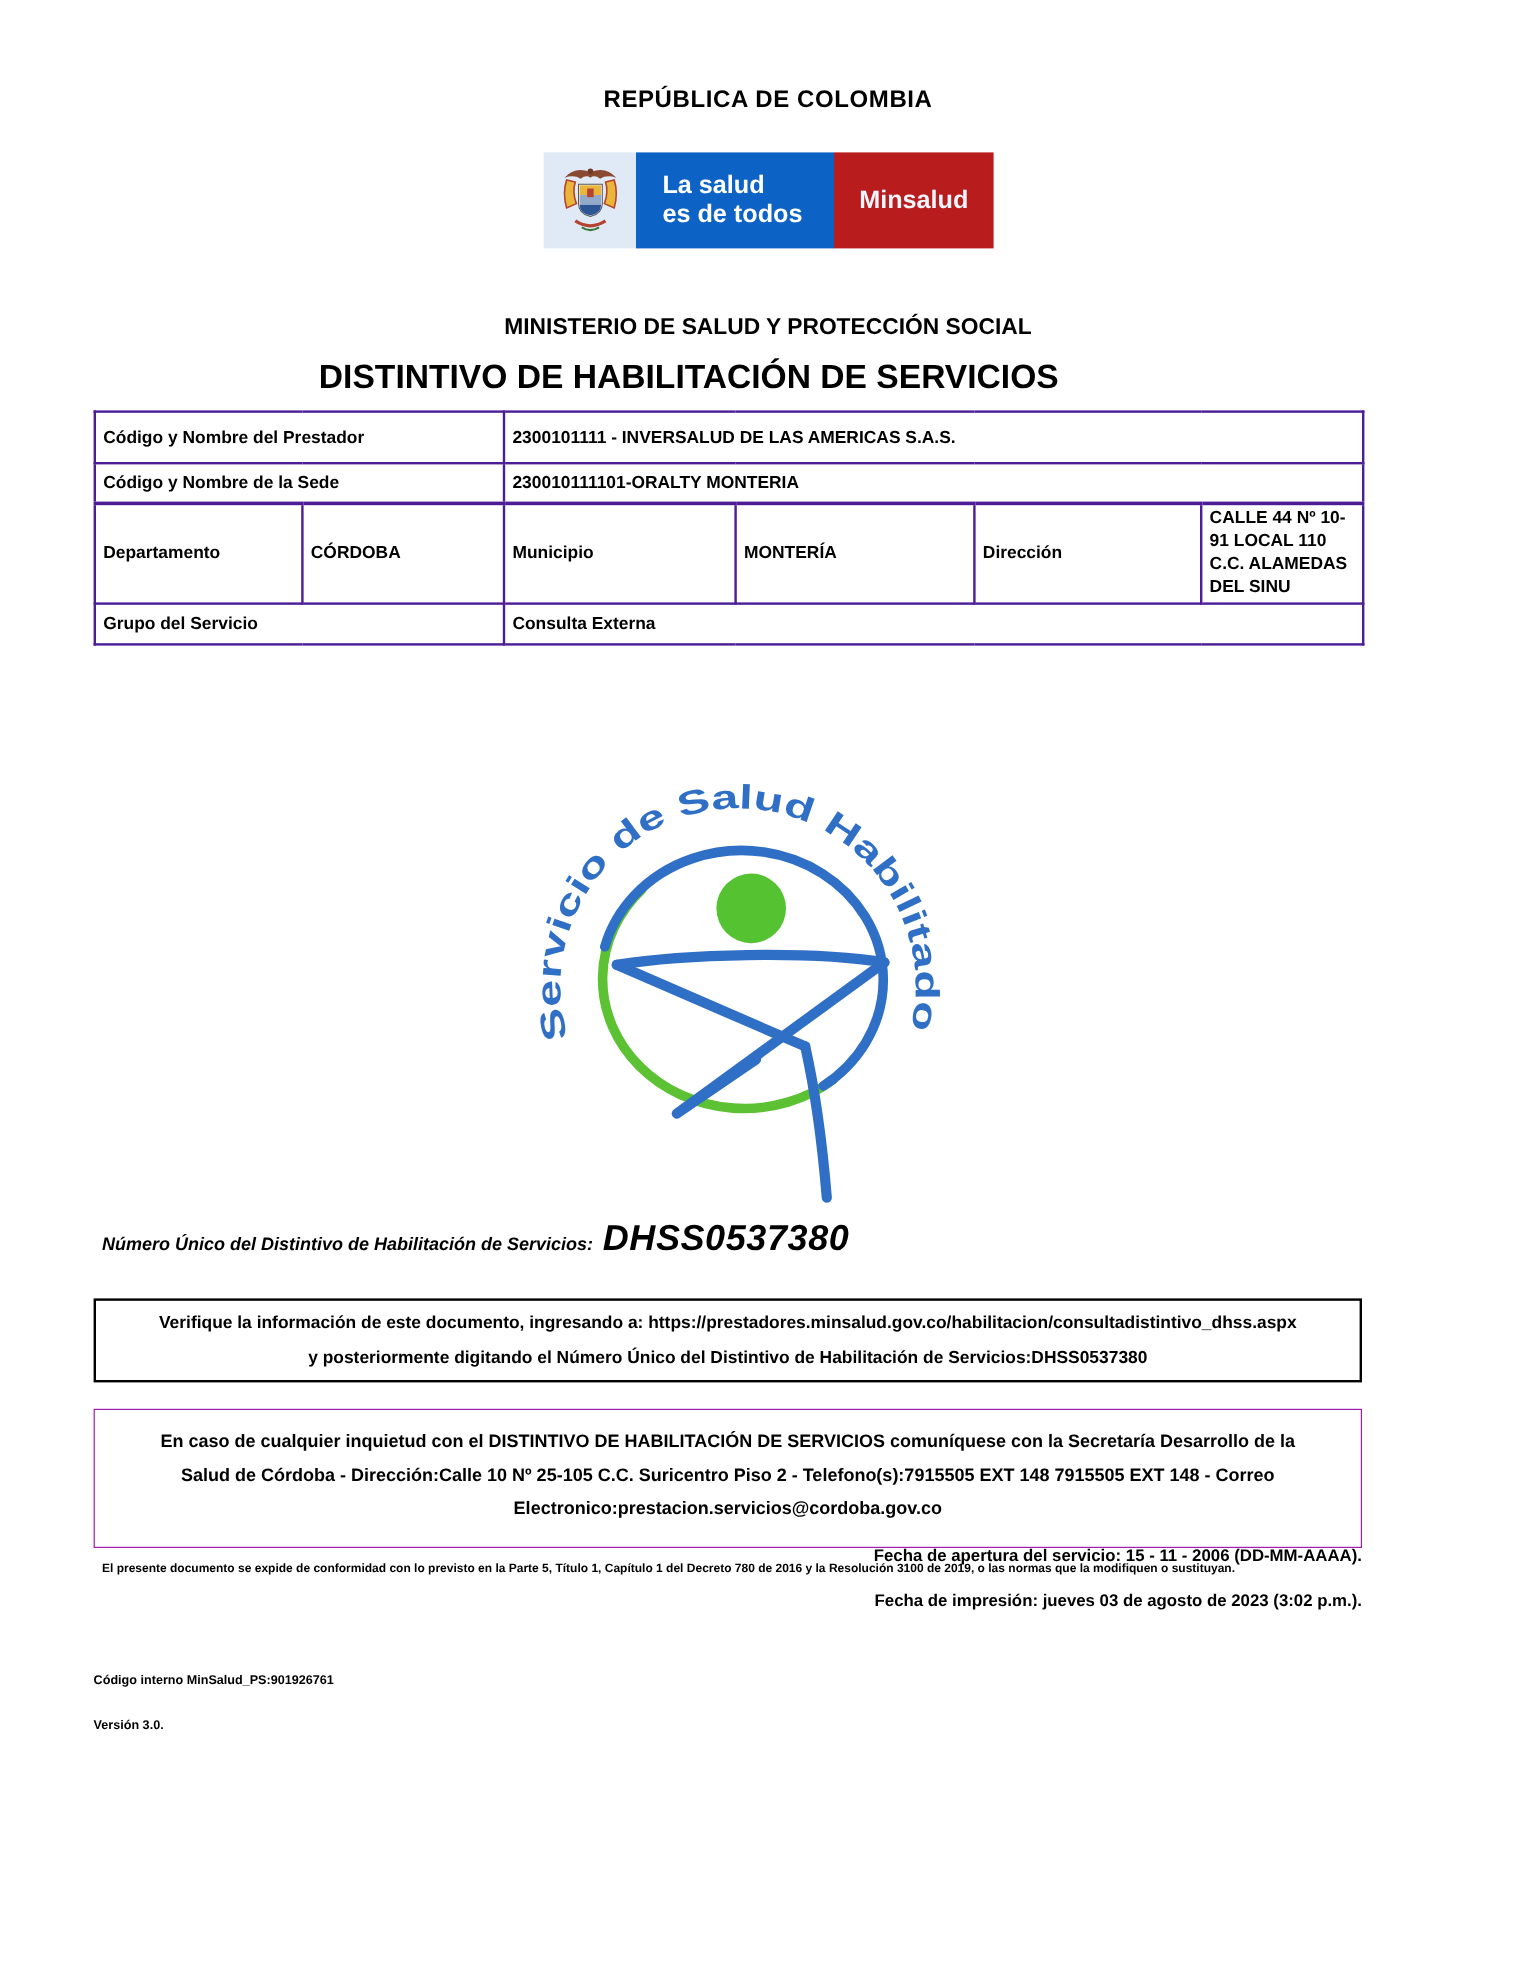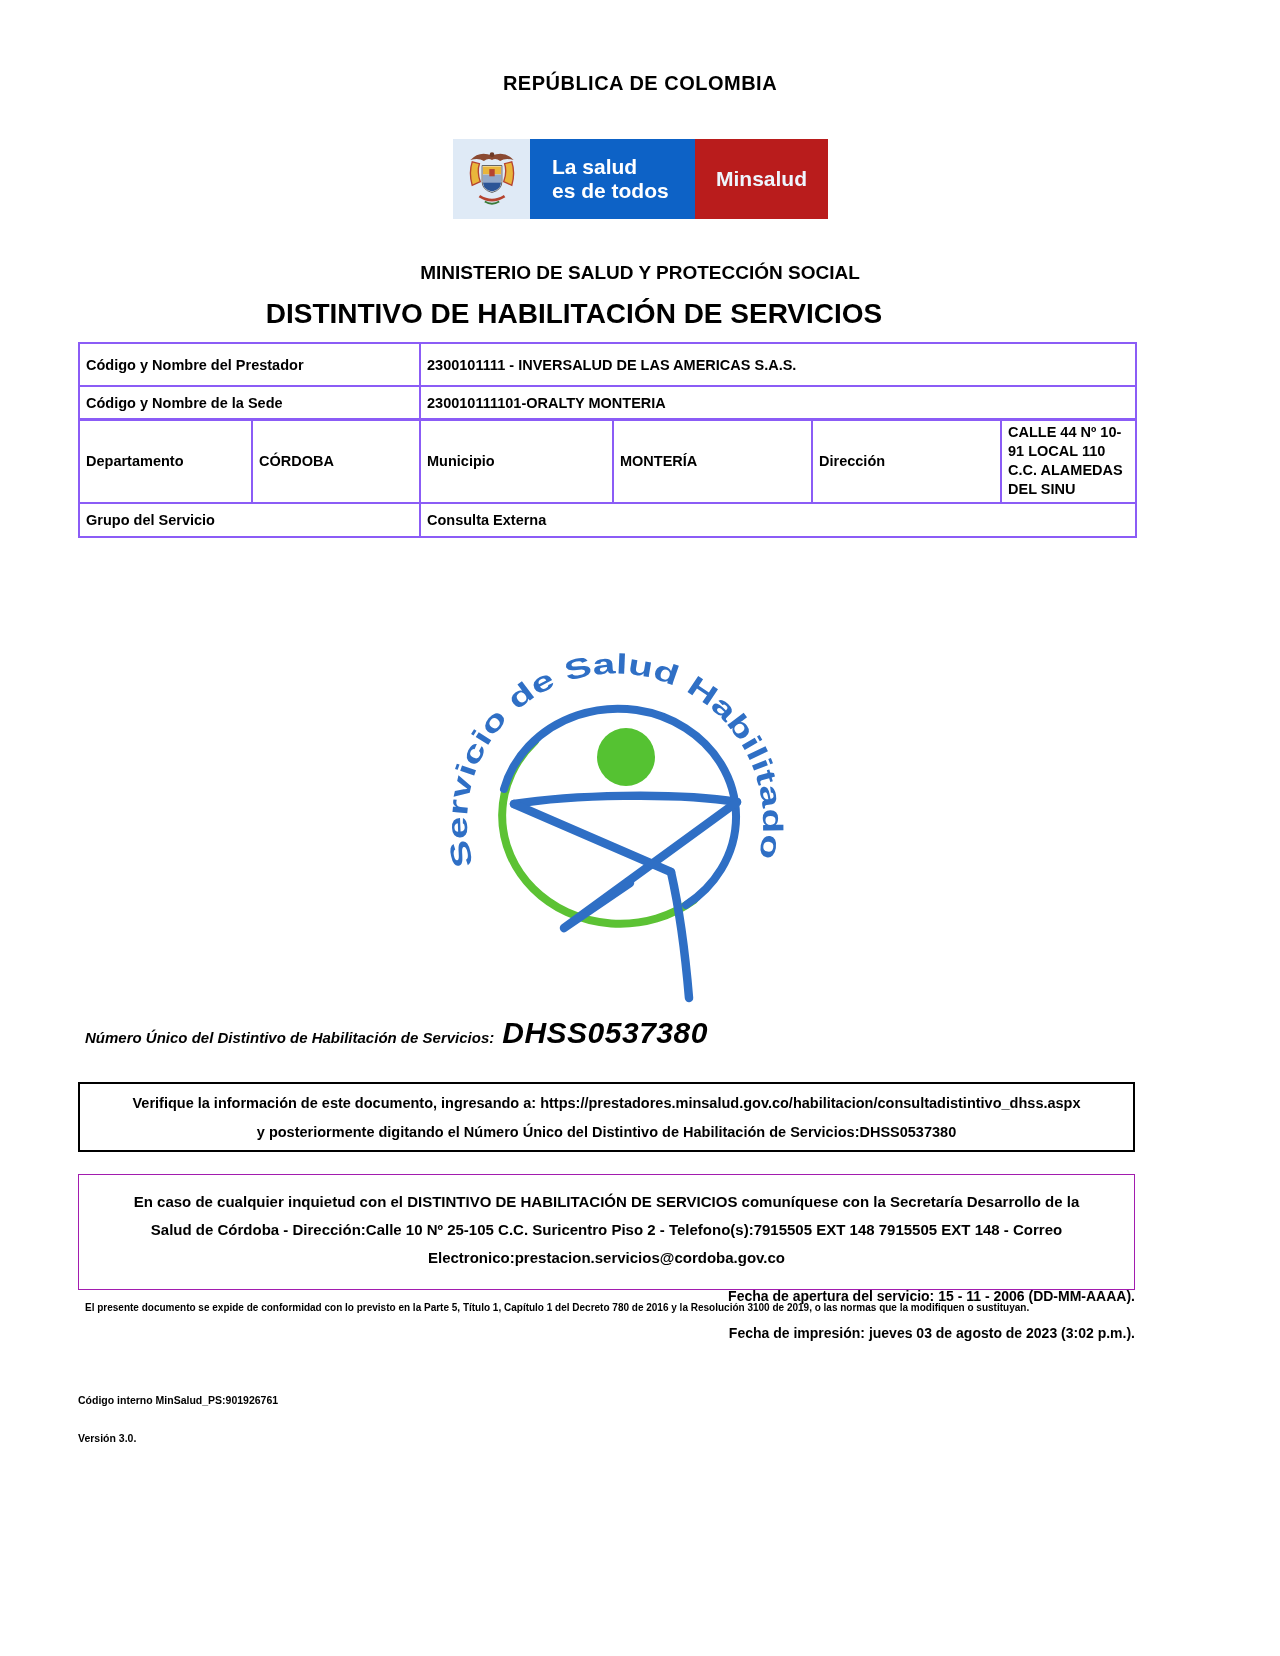--- a/index.html
+++ b/index.html
@@ -12,21 +12,21 @@
     overflow:hidden;
   }
   .abs{position:absolute;}
 
   .republic-title{
     top:72px;left:0;width:1280px;
     text-align:center;font-size:20px;font-weight:bold;letter-spacing:.5px;
   }
 
   
-  .logo-bar{top:127px;left:453px;width:375px;height:80px;display:flex;margin-top:12px;}
+  .logo-bar{top:127px;left:453px;width:375px;height:80px;display:flex;}
   .coat-box{width:77px;height:80px;background:#dfeaf6;display:flex;align-items:center;justify-content:center;}
   .tagline-box{width:165px;height:80px;background:#0d62c6;color:#fff;
     display:flex;flex-direction:column;justify-content:center;padding-left:22px;box-sizing:border-box;}
   .tagline-box span{font-size:21px;font-weight:bold;line-height:1.15;}
   .brand-box{width:133px;height:80px;background:#b91c1c;color:#eef5fd;
     display:flex;align-items:center;justify-content:center;font-size:21px;font-weight:bold;}
 
   .ministry-title{
     top:262px;left:0;width:1280px;text-align:center;
     font-size:19px;font-weight:bold;
@@ -35,21 +35,21 @@
     top:298px;left:0;width:1148px;text-align:center;
     font-size:28px;font-weight:bold;
   }
 
   
   table.info{
     position:absolute;top:342px;left:78px;width:1057px;
     border-collapse:collapse;table-layout:fixed;
   }
   table.info td{
-    border:2px solid #8b5cf6;
+    border:2px solid #4c1d95;
     padding:2px 6px;
     font-weight:bold;font-size:14.5px;
     vertical-align:middle;
     overflow:hidden;
   }
   tr.r1 td{height:37px;}
   tr.r2 td{height:27px;}
   tr.r3 td{height:69px;border-top-width:3px;}
   tr.r4 td{height:28px;}
   td.big-value{font-size:17px;}

